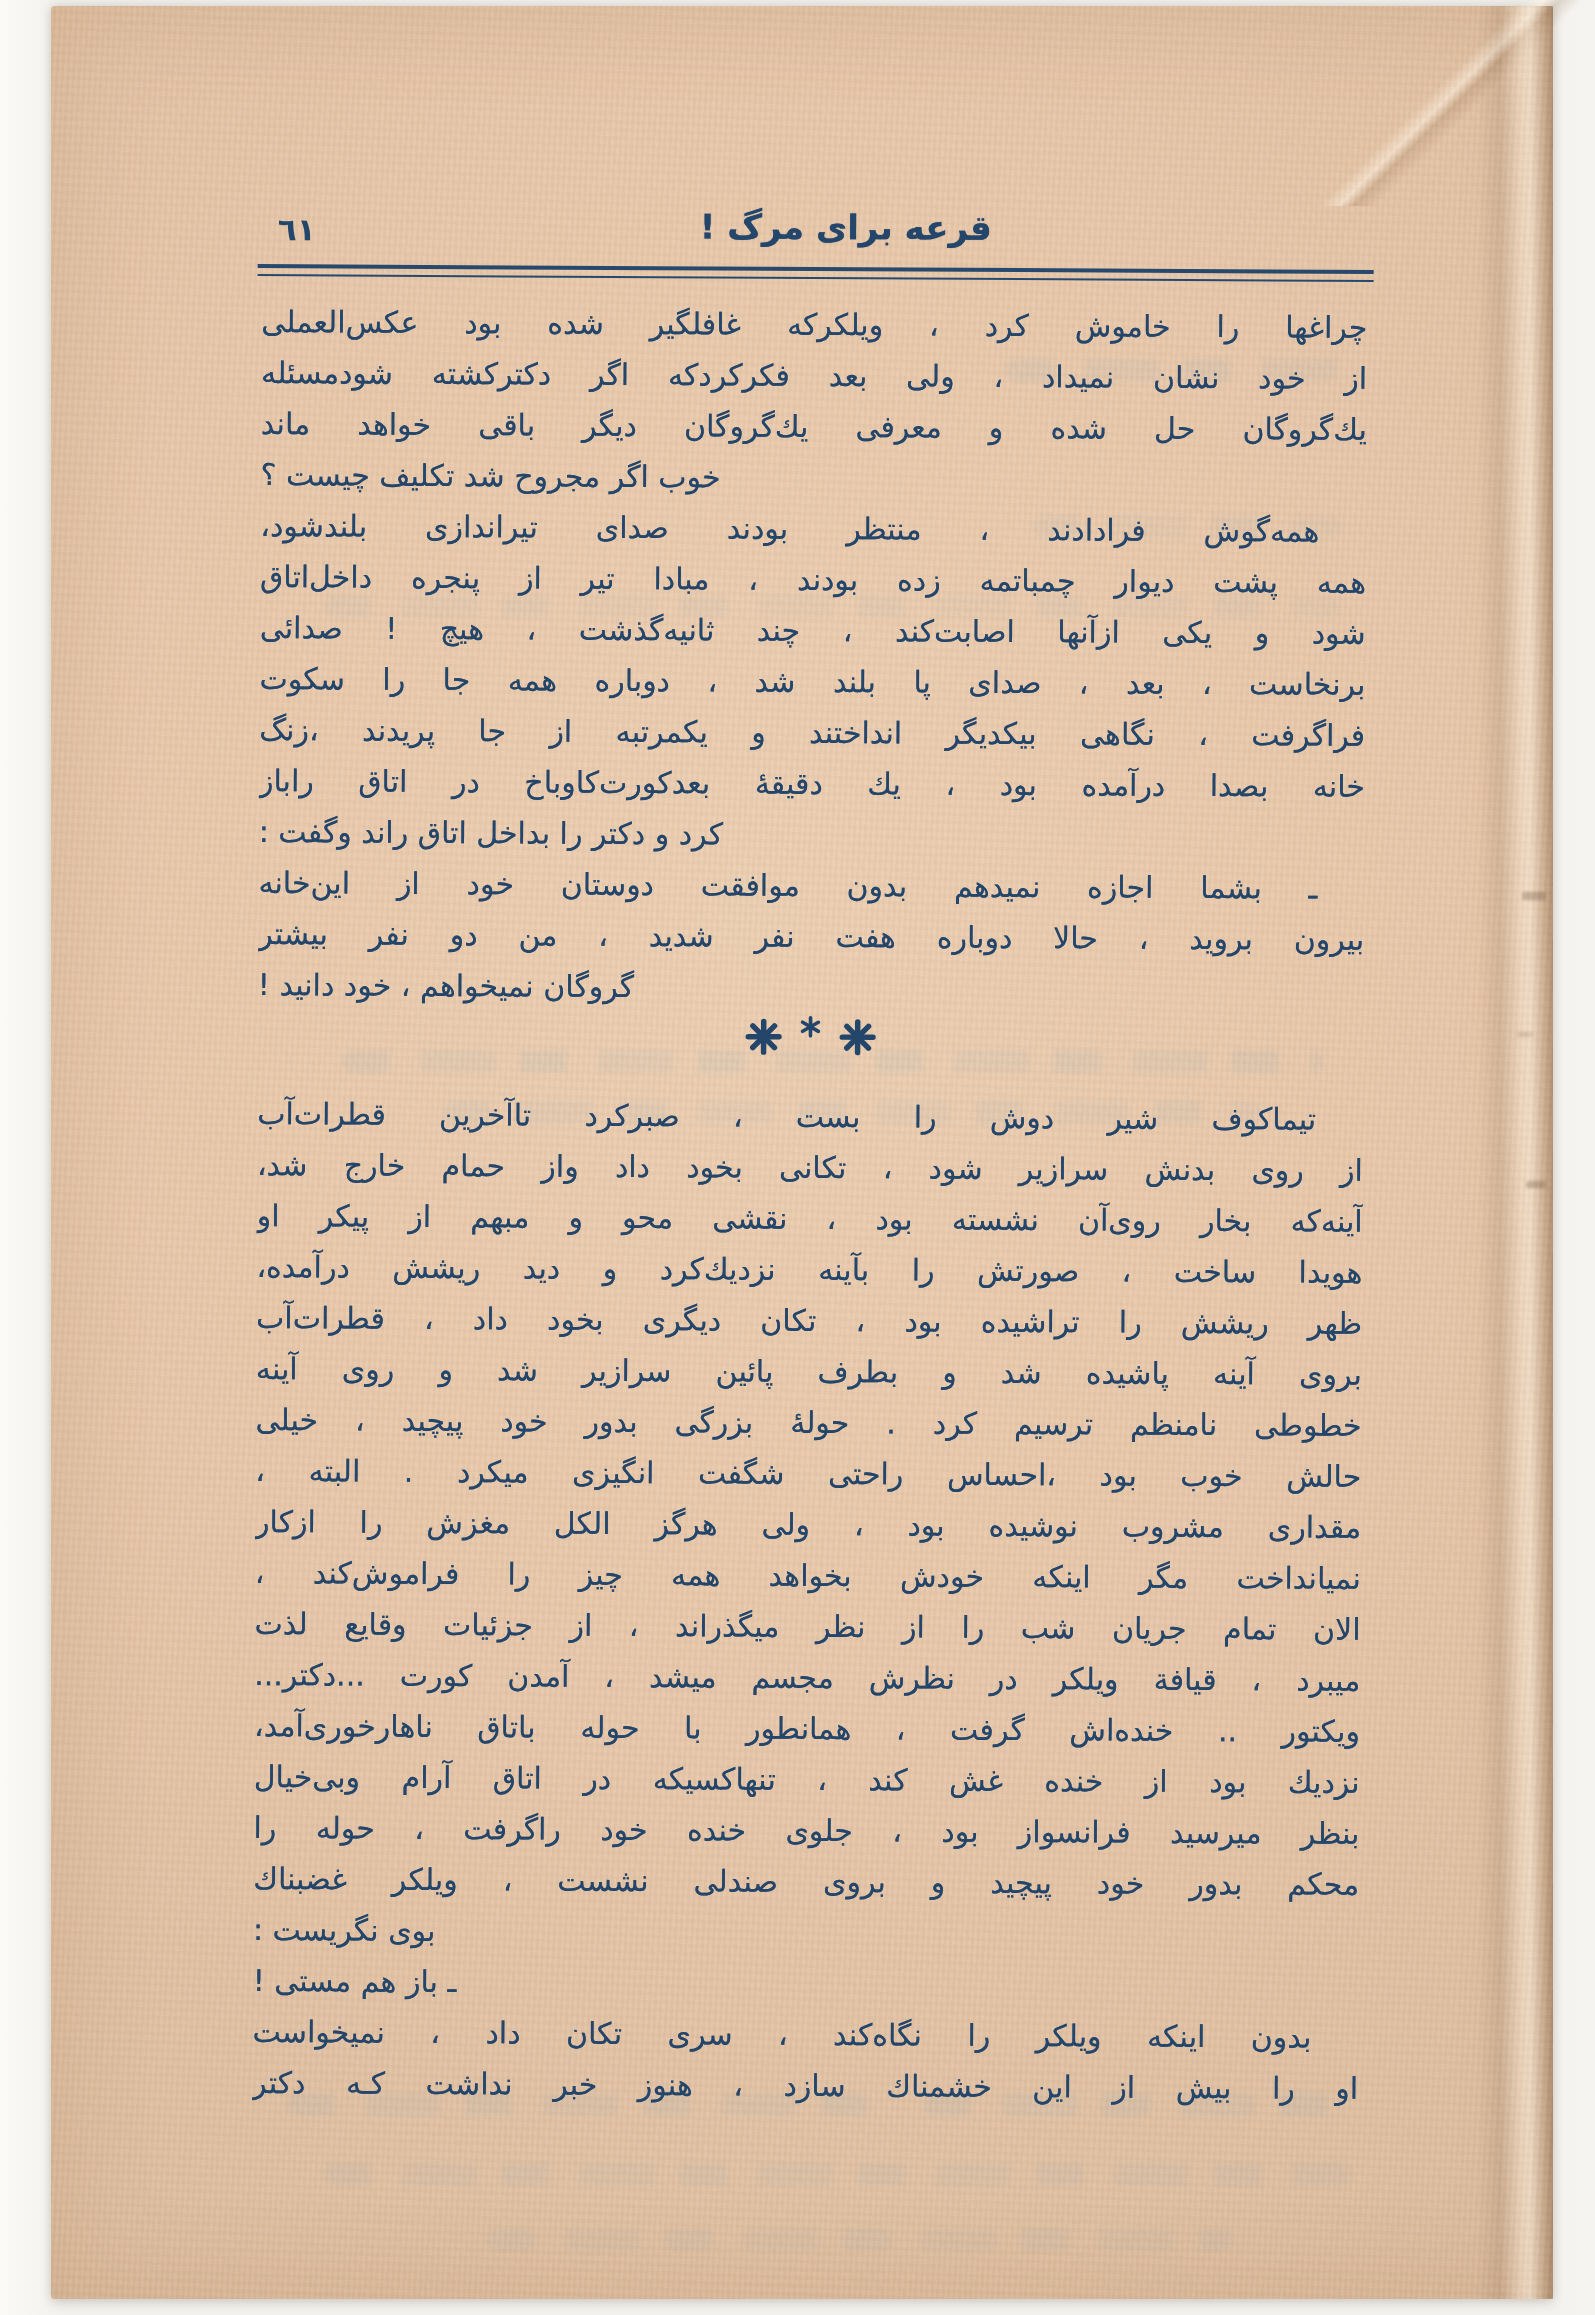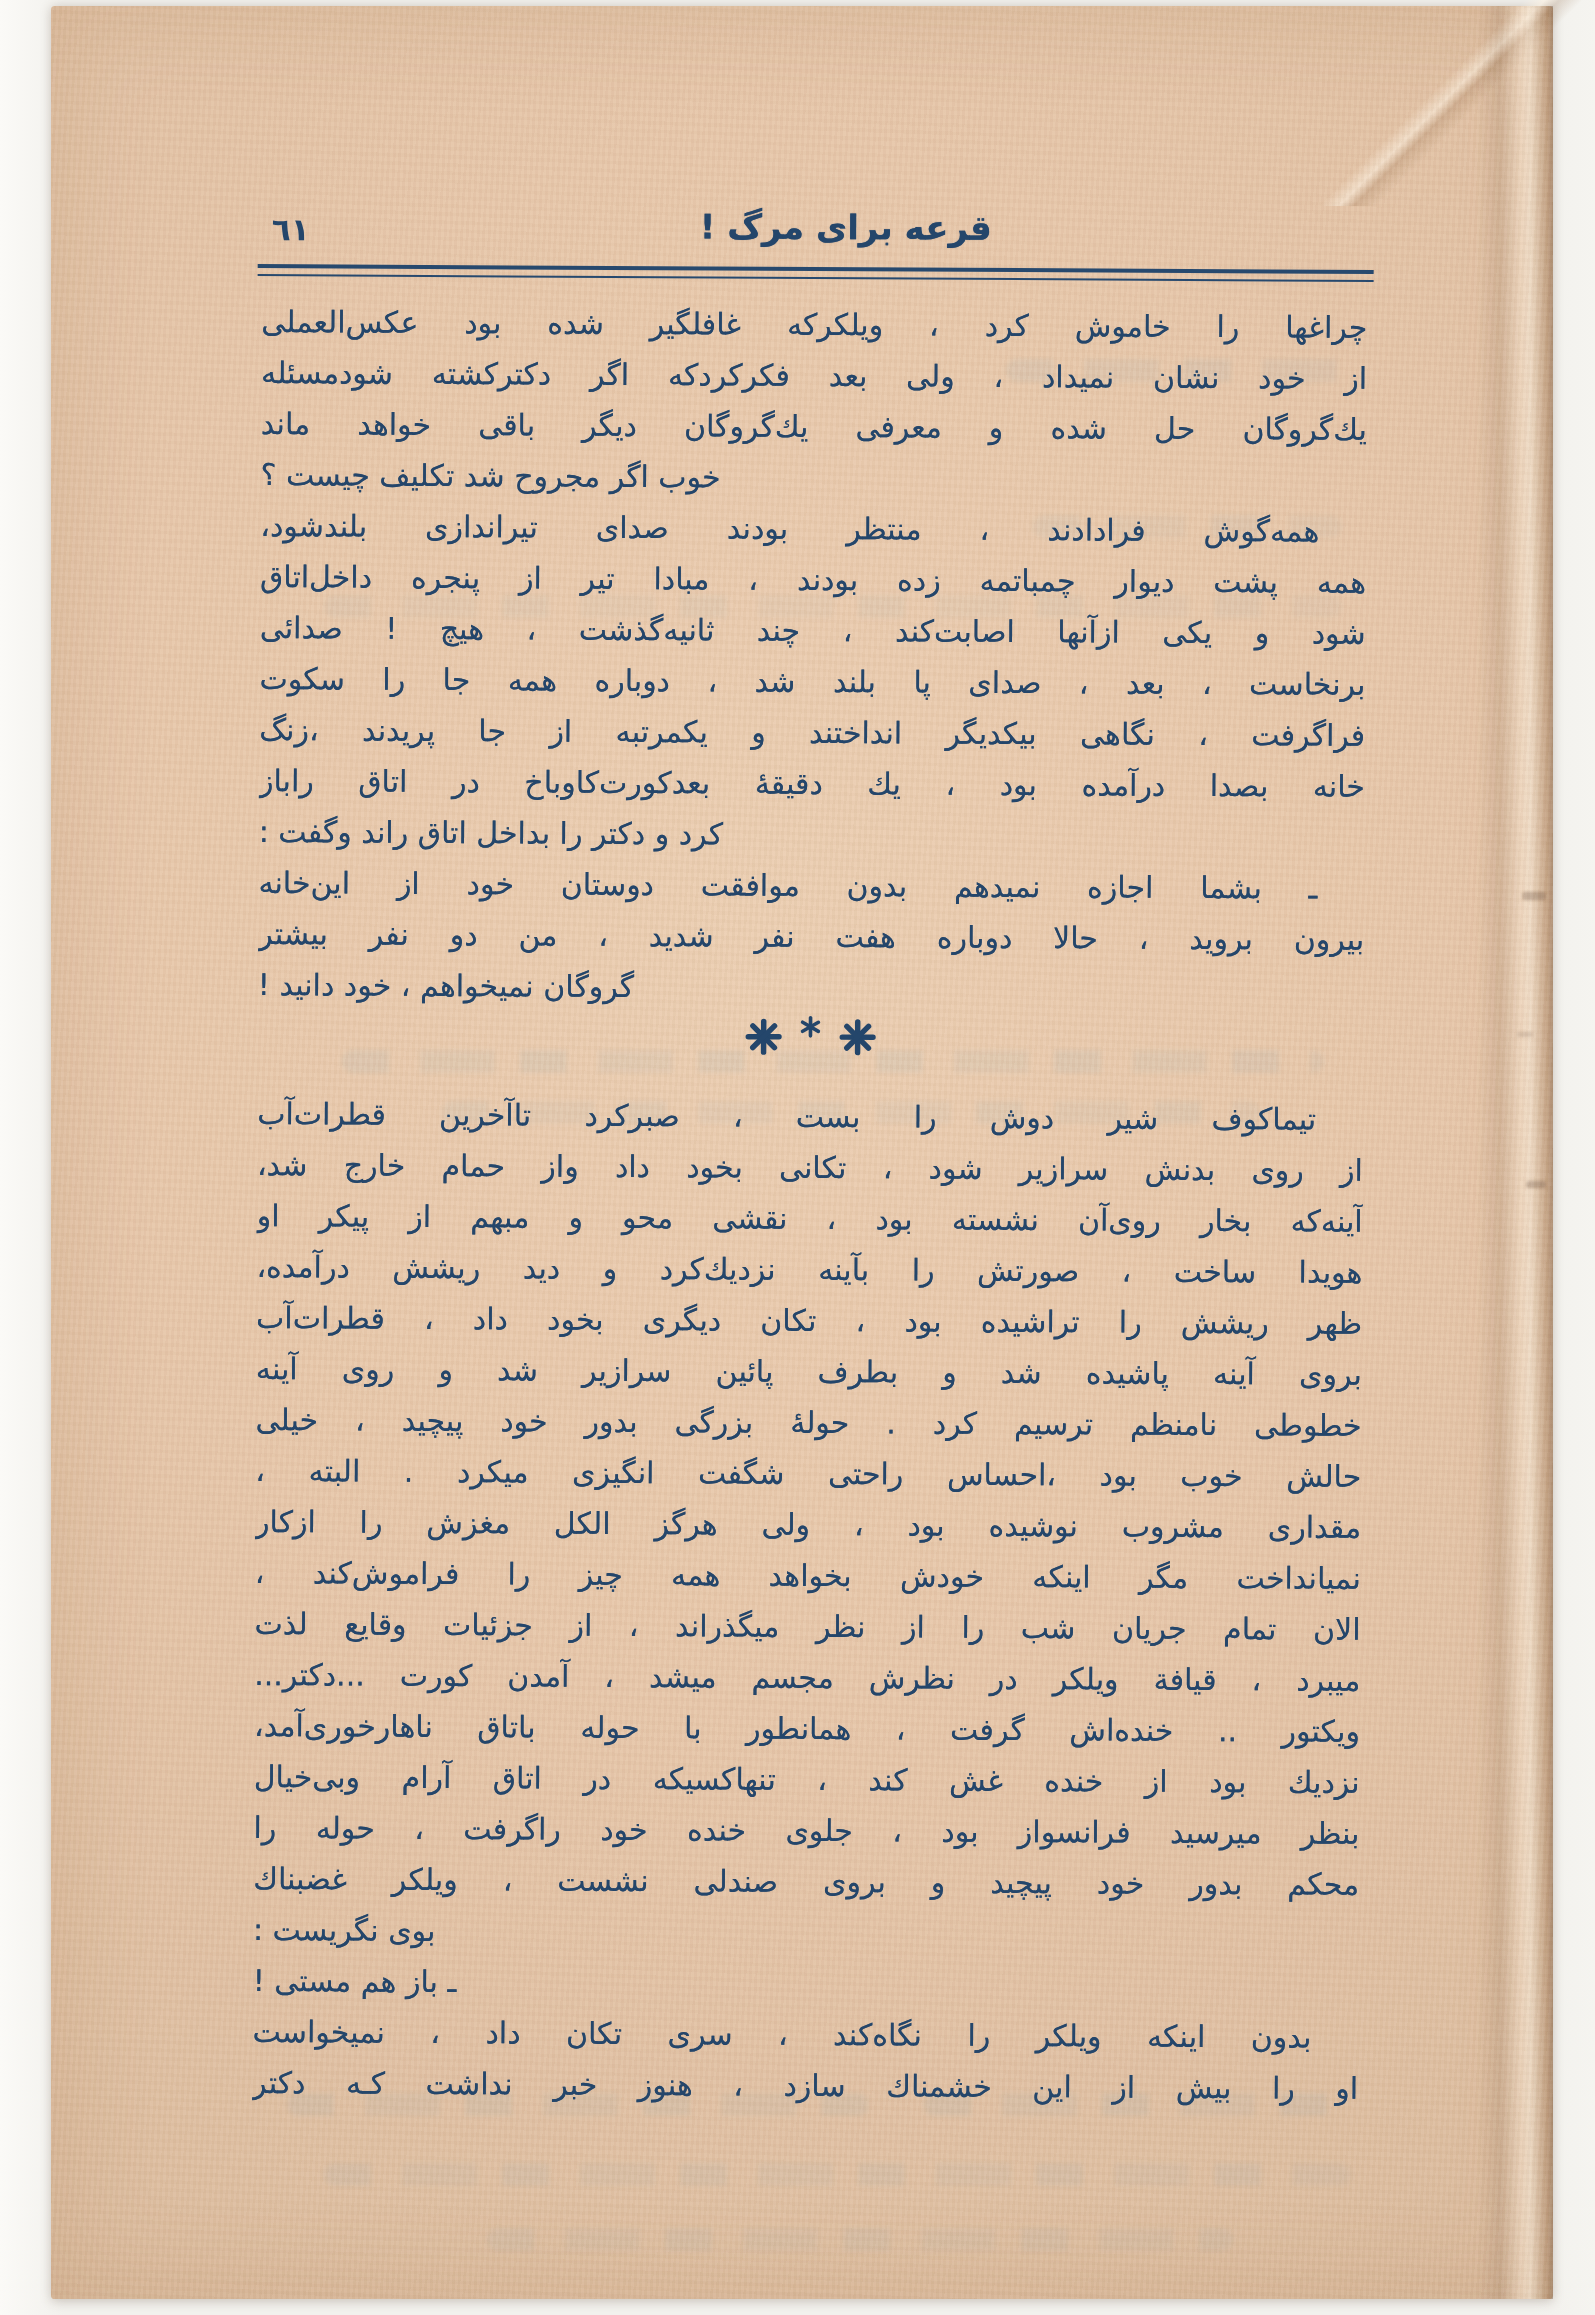--- a/index.html
+++ b/index.html
@@ -33,21 +33,21 @@
   .nick.n3{left:1466px;top:1026px;width:16.4px;height:5.5px;opacity:.6;}
   .ghost{
     position:absolute;height:23.6px;border-radius:11.8px;pointer-events:none;filter:blur(2.7px);opacity:.55;
     background:repeating-linear-gradient(90deg,rgba(118,162,188,.17) 0 47px,rgba(118,162,188,0) 47px 78px,rgba(118,162,188,.13) 78px 153px,rgba(118,162,188,0) 153px 178px);
   }
   .content{
     position:absolute;left:262px;top:207px;width:1106px;color:#24466b;
     transform:rotate(0.3deg);transform-origin:50% 0;
   }
   .header{position:relative;height:53px;}
-  .pagenum{position:absolute;left:10px;top:7.3px;font-size:31px;font-weight:bold;text-align:right;}
+  .pagenum{position:absolute;left:16px;top:7.3px;font-size:31px;font-weight:bold;text-align:right;}
   .title{
     position:absolute;left:50%;top:0;transform:translateX(calc(-50% + 31px));
     font-size:34px;font-weight:bold;letter-spacing:0.5px;direction:rtl;white-space:nowrap;
     text-shadow:0 0 0.7px rgba(32,64,100,.8);
   }
   .rule{margin-top:7.3px;height:5.5px;width:1116px;margin-left:-3.6px;
     border-top:4.5px solid #27496e;border-bottom:2.7px solid #27496e;}
   .body{margin-top:20px;}
   .line{
     direction:rtl;font-size:30px;line-height:51px;height:51px;overflow:hidden;

